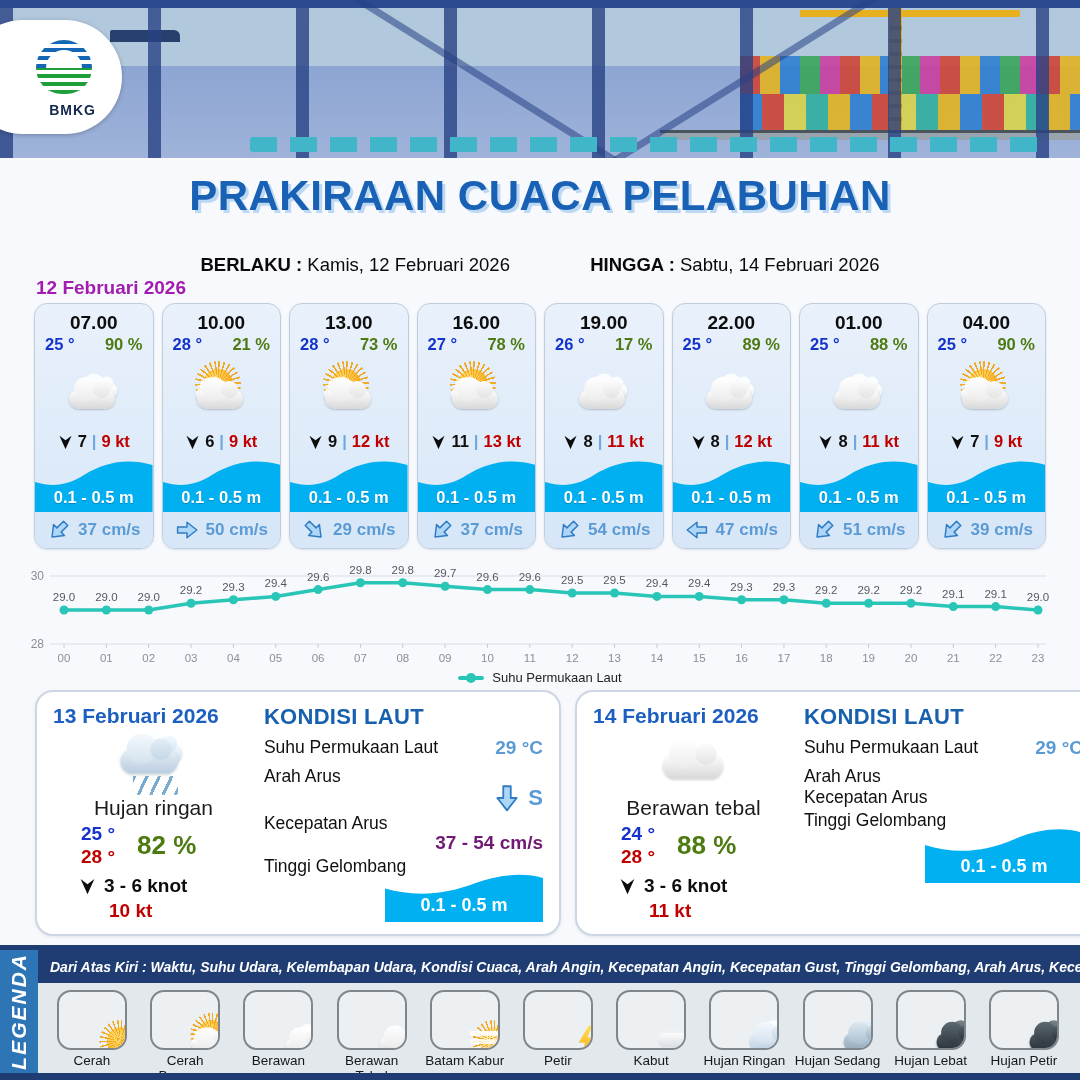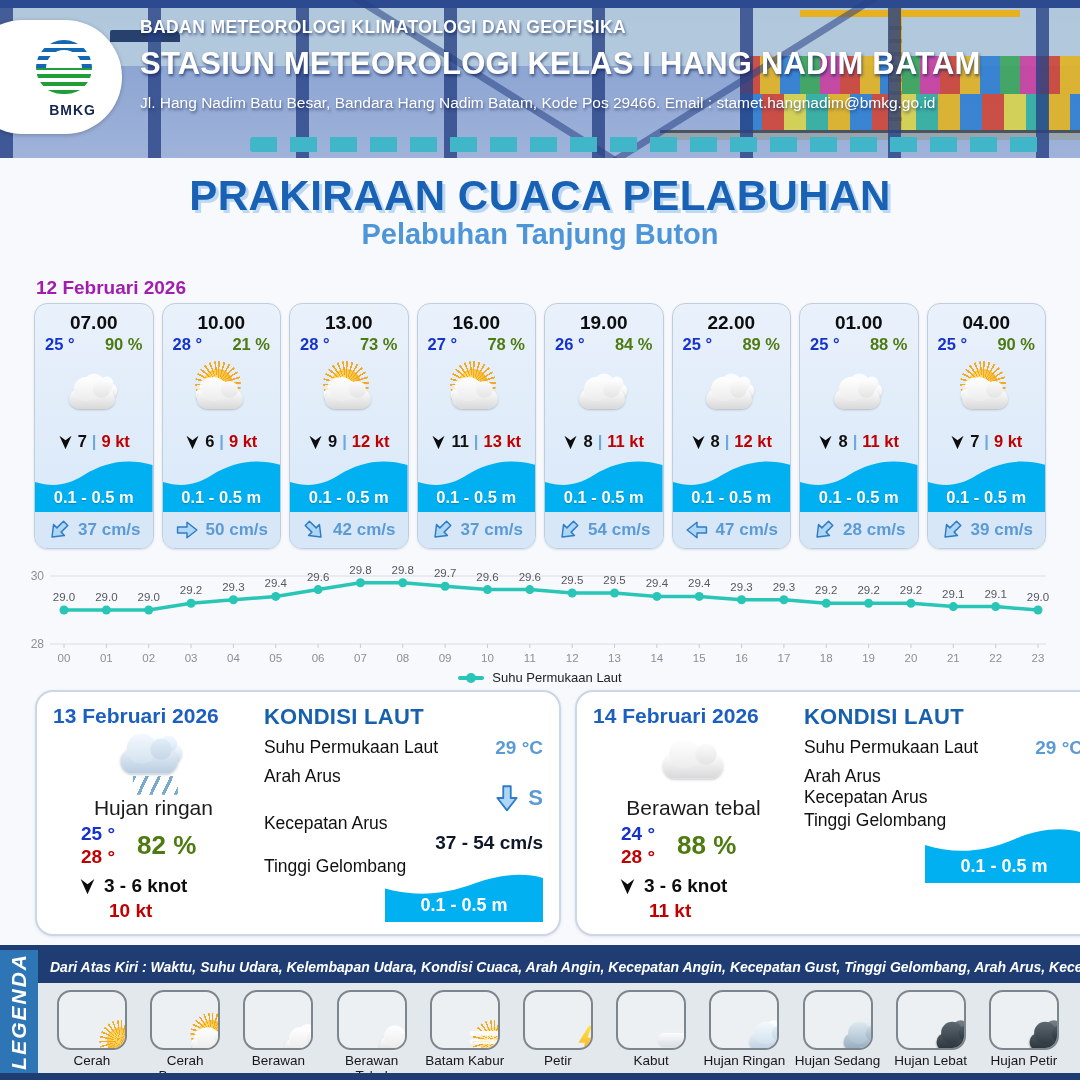--- a/index.html
+++ b/index.html
@@ -92,21 +92,21 @@
   .d-hum { font-size:26px; font-weight:bold; color:#4e7a12; }
   .d-wrow { display:flex; align-items:center; gap:8px; margin-top:6px; padding-left:26px;
             font-size:19px; font-weight:bold; color:#0d0d0d; }
   .d-gust { margin-top:3px; padding-left:56px; font-size:19px; font-weight:bold; color:#c00000; }
   .d-right { flex:1; padding-left:10px; display:flex; flex-direction:column; }
   .d-sea-h { font-size:22px; font-weight:bold; color:#1660ae; letter-spacing:.3px; }
   .d-row { display:flex; justify-content:space-between; align-items:flex-start; margin-top:7px; }
   .d-lab { font-size:17.5px; color:#101010; }
   .d-val { font-size:19px; font-weight:bold; color:#5b9bd5; }
   .d-dirwrap { display:flex; align-items:center; gap:6px; margin-top:-4px; }
-  .d-kec { text-align:right; margin-top:-2px; font-size:19px; font-weight:bold; color:#0f172a; }
+  .d-kec { text-align:right; margin-top:-2px; font-size:19px; font-weight:bold; color:#701a75; }
   .d-wavebox { position:relative; width:158px; height:58px; margin-left:auto; margin-top:-6px; }
   .d-wavebox svg { position:absolute; inset:0; width:100%; height:100%; }
   .d-wavetext { position:absolute; left:0; right:0; bottom:6px; text-align:center; color:#fff;
             font-size:18px; font-weight:bold; }
 
   
   .legend { position:absolute; bottom:0; left:0; width:1080px; height:135px; background:#e3e8ed;
             border-top:5px solid #1f3d73; }
   .lg-side { position:absolute; left:0; top:0; bottom:7px; width:38px; background:#2e75b6;
             display:flex; align-items:center; justify-content:center; }
@@ -176,29 +176,30 @@
     <div class="hdr-diag" style="left:560px; top:60px; transform:rotate(-32deg);"></div>
     <div class="hdr-seats"></div>
     <div class="logo-pill">
       <div class="logo-mark">
         <div class="logo-top"></div>
         <div class="logo-hump"></div>
         <div class="logo-bot"></div>
       </div>
       <div class="logo-word">BMKG</div>
     </div>
-    <div class="hdr-text">
-      <div class="hdr-line1">BADAN METEOROLOGI KLIMATOLOGI DAN GEOFISIKA</div>
-      <div class="hdr-line2">STASIUN METEOROLOGI KELAS I HANG NADIM BATAM</div>
-      <div class="hdr-line3">Jl. Hang Nadim Batu Besar, Bandara Hang Nadim Batam, Kode Pos 29466. Email : stamet.hangnadim@bmkg.go.id</div>
-    </div>
   </div>
 
   <div class="title-main">PRAKIRAAN CUACA PELABUHAN</div>
-  <div class="title-sub">Pelabuhan Tanjung Buton</div>
+  <div class="validity">
+    <span class="vlab">BERLAKU :</span>
+    <span>Kamis, 12 Februari 2026</span>
+    <span class="gap"></span>
+    <span class="vlab">HINGGA :</span>
+    <span>Sabtu, 14 Februari 2026</span>
+  </div>
   <div class="date-label">12 Februari 2026</div>
 
   <div class="cards" id="cards">
       <div class="card">
       <div class="c-time">07.00</div>
       <div class="c-th">
         <span class="c-temp">25 °</span>
         <span class="c-hum">90 %</span>
       </div>
       <div class="c-icon">
@@ -298,21 +299,21 @@
           <path d="M0,28 C18,33 32,32 50,21 C72,8 94,4 120,11 L120,58 L0,58 Z" fill="#00b0f0"></path>
         </svg>
         <div class="c-wave-text">0.1 - 0.5 m</div>
       </div>
       <div class="c-current">
         <span>
             <svg class="arrow-svg" width="24" height="24" viewBox="0 0 28 28" style="transform:rotate(45deg)">
               <path d="M3,10.5 L14,10.5 L14,5 L25.5,14 L14,23 L14,17.5 L3,17.5 Z" fill="#aed6f7" stroke="#2f7bc4" stroke-width="1.7" stroke-linejoin="round"></path>
             </svg>
           </span>
-        <span>42 cm/s</span>
+        <span>29 cm/s</span>
       </div>
     </div>
       <div class="card">
       <div class="c-time">16.00</div>
       <div class="c-th">
         <span class="c-temp">27 °</span>
         <span class="c-hum">78 %</span>
       </div>
       <div class="c-icon">
           <span class="ic">
@@ -343,21 +344,21 @@
               <path d="M3,10.5 L14,10.5 L14,5 L25.5,14 L14,23 L14,17.5 L3,17.5 Z" fill="#aed6f7" stroke="#2f7bc4" stroke-width="1.7" stroke-linejoin="round"></path>
             </svg>
           </span>
         <span>37 cm/s</span>
       </div>
     </div>
       <div class="card">
       <div class="c-time">19.00</div>
       <div class="c-th">
         <span class="c-temp">26 °</span>
-        <span class="c-hum">84 %</span>
+        <span class="c-hum">17 %</span>
       </div>
       <div class="c-icon">
           <span class="ic">
             <span class="cl back" style="left:14px;top:12px;"></span>
             <span class="cl " style="left:7px;top:20px;"></span>
           </span>
         </div>
       <div class="c-wind">
         <span>
             <svg class="arrow-svg" width="15" height="15.75" viewBox="0 0 24 26">
@@ -447,21 +448,21 @@
           <path d="M0,28 C18,33 32,32 50,21 C72,8 94,4 120,11 L120,58 L0,58 Z" fill="#00b0f0"></path>
         </svg>
         <div class="c-wave-text">0.1 - 0.5 m</div>
       </div>
       <div class="c-current">
         <span>
             <svg class="arrow-svg" width="24" height="24" viewBox="0 0 28 28" style="transform:rotate(135deg)">
               <path d="M3,10.5 L14,10.5 L14,5 L25.5,14 L14,23 L14,17.5 L3,17.5 Z" fill="#aed6f7" stroke="#2f7bc4" stroke-width="1.7" stroke-linejoin="round"></path>
             </svg>
           </span>
-        <span>28 cm/s</span>
+        <span>51 cm/s</span>
       </div>
     </div>
       <div class="card">
       <div class="c-time">04.00</div>
       <div class="c-th">
         <span class="c-temp">25 °</span>
         <span class="c-hum">90 %</span>
       </div>
       <div class="c-icon">
           <span class="ic">

